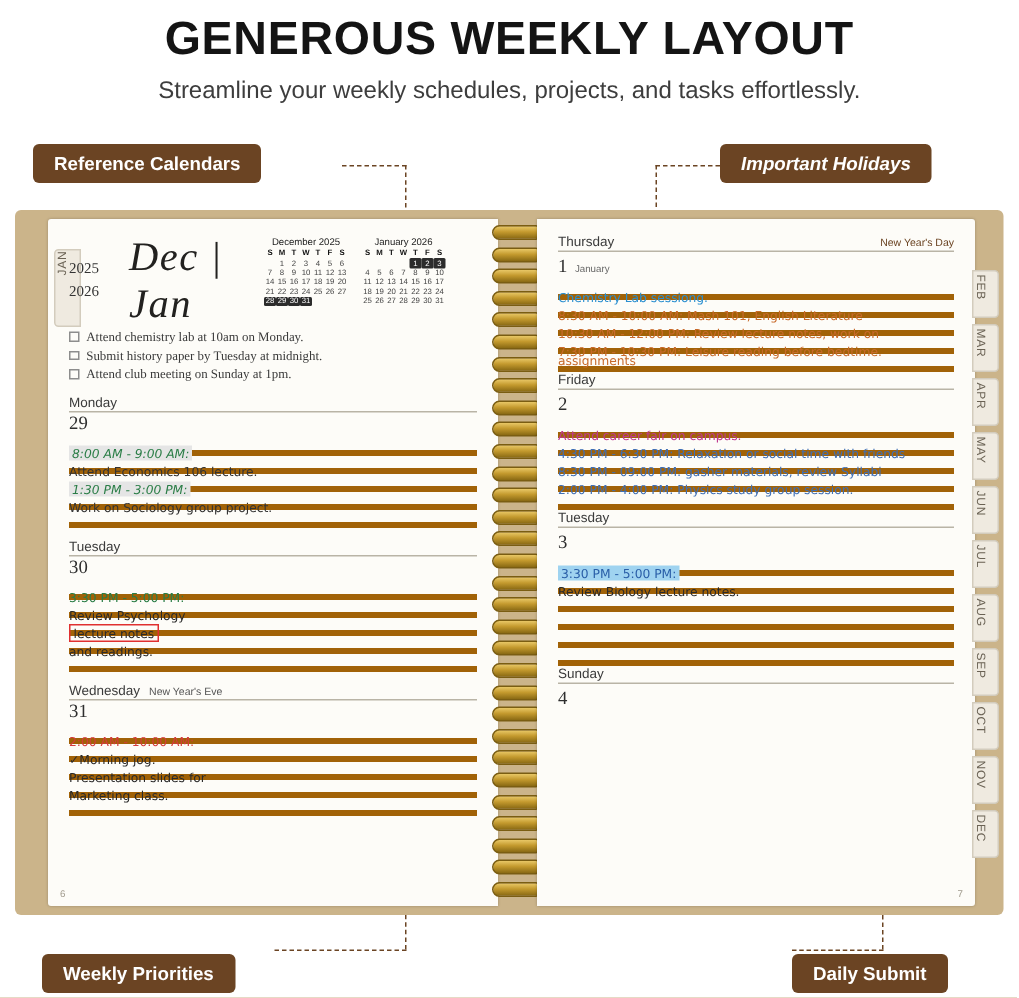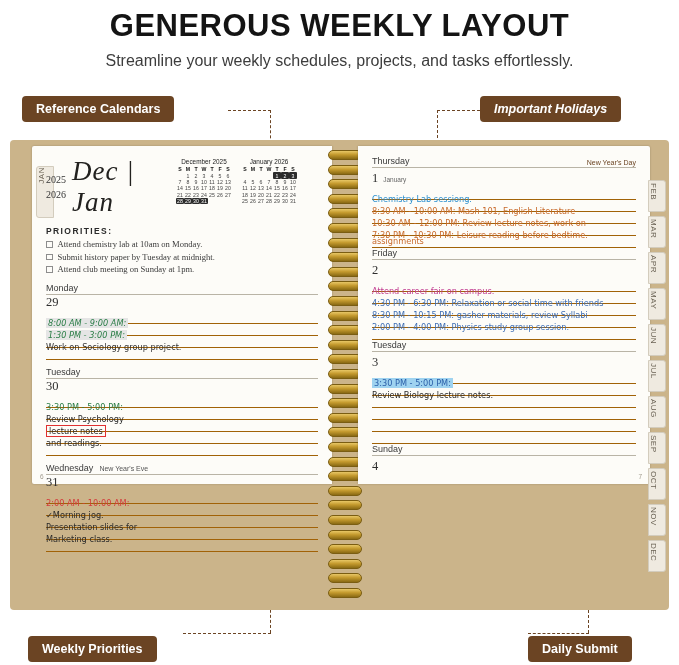--- a/index.html
+++ b/index.html
@@ -66,21 +66,21 @@
   }
   .book {
     position:absolute;
     left:0; top:0; width:659px; height:470px;
     background:#cbb48a;
     border-radius:4px;
   }
   .page {
     position:absolute;
     top:6px;
-    height:338px;
+    height:458px;
     background:#fdfcf8;
     box-shadow:0 0 2px rgba(0,0,0,0.25);
   }
   .page-left { left:22px; width:300px; border-radius:2px 0 0 2px; }
   .page-right { left:348px; width:292px; border-radius:0 2px 2px 0; }
 
   
   .spiral { position:absolute; left:318px; top:6px; width:34px; height:458px; }
   .coil {
     position:absolute; left:0; width:34px; height:10px;
@@ -128,21 +128,21 @@
   .prio-title { font-size:8.5px; font-weight:bold; letter-spacing:1.4px; color:#2a2a2a; margin:8px 0 2px 0; }
   .prio-item { display:flex; align-items:center; gap:5px; font-size:8.6px; color:#3a3a3a; line-height:12.5px;
                font-family:"Liberation Serif", serif; }
   .cbox { width:6.5px; height:6.5px; border:0.8px solid #8d8d8d; flex:none; }
 
   .dayblock { margin-top:7px; }
   .daylabel { font-size:9px; color:#3a3a3a; border-bottom:1px solid #b9b4a6; padding-bottom:1px; }
   .daynum { font-size:12.5px; color:#2e2e2e; font-family:"Liberation Serif", serif; }
   .daynote { font-size:7px; color:#555; margin-left:6px; }
   .rules { margin-top:2px; }
-  .rule { border-bottom:1px solid #a16207; height:12px; }
+  .rule { border-bottom:4px solid #a16207; height:12px; }
 
   
   .hw { font-family:"DejaVu Sans", sans-serif; font-size:8.2px; }
   .hl-yellow { background:#e5e5e5; padding:0 2px;font-style:italic; }
   .hl-blue { background:#9fd3f0; padding:0 2px; }
   .box-red { border:1.2px solid #e03030; padding:0 2px; }
 
   
   .rp { position:absolute; left:14px; top:10px; width:264px; }
   .rday { margin-top:0; }
@@ -183,21 +183,21 @@
 <div class="planner">
   <div class="book"></div>
 
   <div class="page page-left">
     <div class="tab-left" style="top:20px; height:52px;">
       <span class="tab-vert">JAN</span>
     </div>
     <div class="lp">
       <div class="hdr-row">
         <div class="hdr-left">
-          <div style="display:flex; align-items:center; gap:6px;">
+          <div style="display:flex; align-items:center; gap:20px;">
             <div class="year-stack">
               <div>2025</div>
               <div>2026</div>
             </div>
             <div class="bigmonth">
               <span>Dec</span>
               <span>|</span>
               <span>Jan</span>
             </div>
           </div>
@@ -321,21 +321,20 @@
                     <td>29</td>
                     <td>30</td>
                     <td>31</td>
                   </tr>
                 </tbody>
               </table>
             </div>
           </div>
       </div>
 
-      <div class="prio-title">PRIORITIES:</div>
       <div id="prio-list">
           <div class="prio-item">
             <span class="cbox"></span>
             <span>Attend chemistry lab at 10am on Monday.</span>
           </div>
           <div class="prio-item">
             <span class="cbox"></span>
             <span>Submit history paper by Tuesday at midnight.</span>
           </div>
           <div class="prio-item">
@@ -343,20 +342,21 @@
             <span>Attend club meeting on Sunday at 1pm.</span>
           </div>
         </div>
 
       <div id="left-days">
           <div class="dayblock">
             <div class="daylabel">Monday</div>
             <div class="daynum">29</div>
             <div class="rules">
               <div class="rule"><span class="hw hl-yellow" style="color:#2a7d46">8:00 AM - 9:00 AM:</span></div>
+              <div class="rule"><span class="hw" style="color:#333333">Attend Economics 106 lecture.</span></div>
               <div class="rule"><span class="hw hl-yellow" style="color:#2a7d46">1:30 PM - 3:00 PM:</span></div>
               <div class="rule"><span class="hw" style="color:#333333">Work on Sociology group project.</span></div>
               <div class="rule"></div>
             </div>
           </div>
           <div class="dayblock">
             <div class="daylabel">Tuesday</div>
             <div class="daynum">30</div>
             <div class="rules">
               <div class="rule"><span class="hw" style="color:#2a7d46">3:30 PM - 5:00 PM:</span></div>
@@ -435,21 +435,21 @@
           </div>
           <div class="dayblock rday">
             <div class="rlabel">
               <span>Friday</span>
               <span></span>
             </div>
             <div><span class="rnum">2</span></div>
             <div class="rules">
               <div class="rule"><span class="hw" style="color:#c0398f">Attend career fair on campus.</span></div>
               <div class="rule"><span class="hw" style="color:#3f6fb5">4:30 PM - 6:30 PM: Relaxation or social time with friends</span></div>
-              <div class="rule"><span class="hw" style="color:#3f6fb5">8:30 PM - 10:15 PM: gasher materials, review Syllabi</span></div>
+              <div class="rule"><span class="hw" style="color:#3f6fb5">8:30 PM - 09:00 PM: gasher materials, review Syllabi</span></div>
               <div class="rule"><span class="hw" style="color:#3f6fb5">2:00 PM - 4:00 PM: Physics study group session.</span></div>
               <div class="rule"></div>
             </div>
           </div>
           <div class="dayblock rday">
             <div class="rlabel">
               <span>Tuesday</span>
               <span></span>
             </div>
             <div><span class="rnum">3</span></div>

